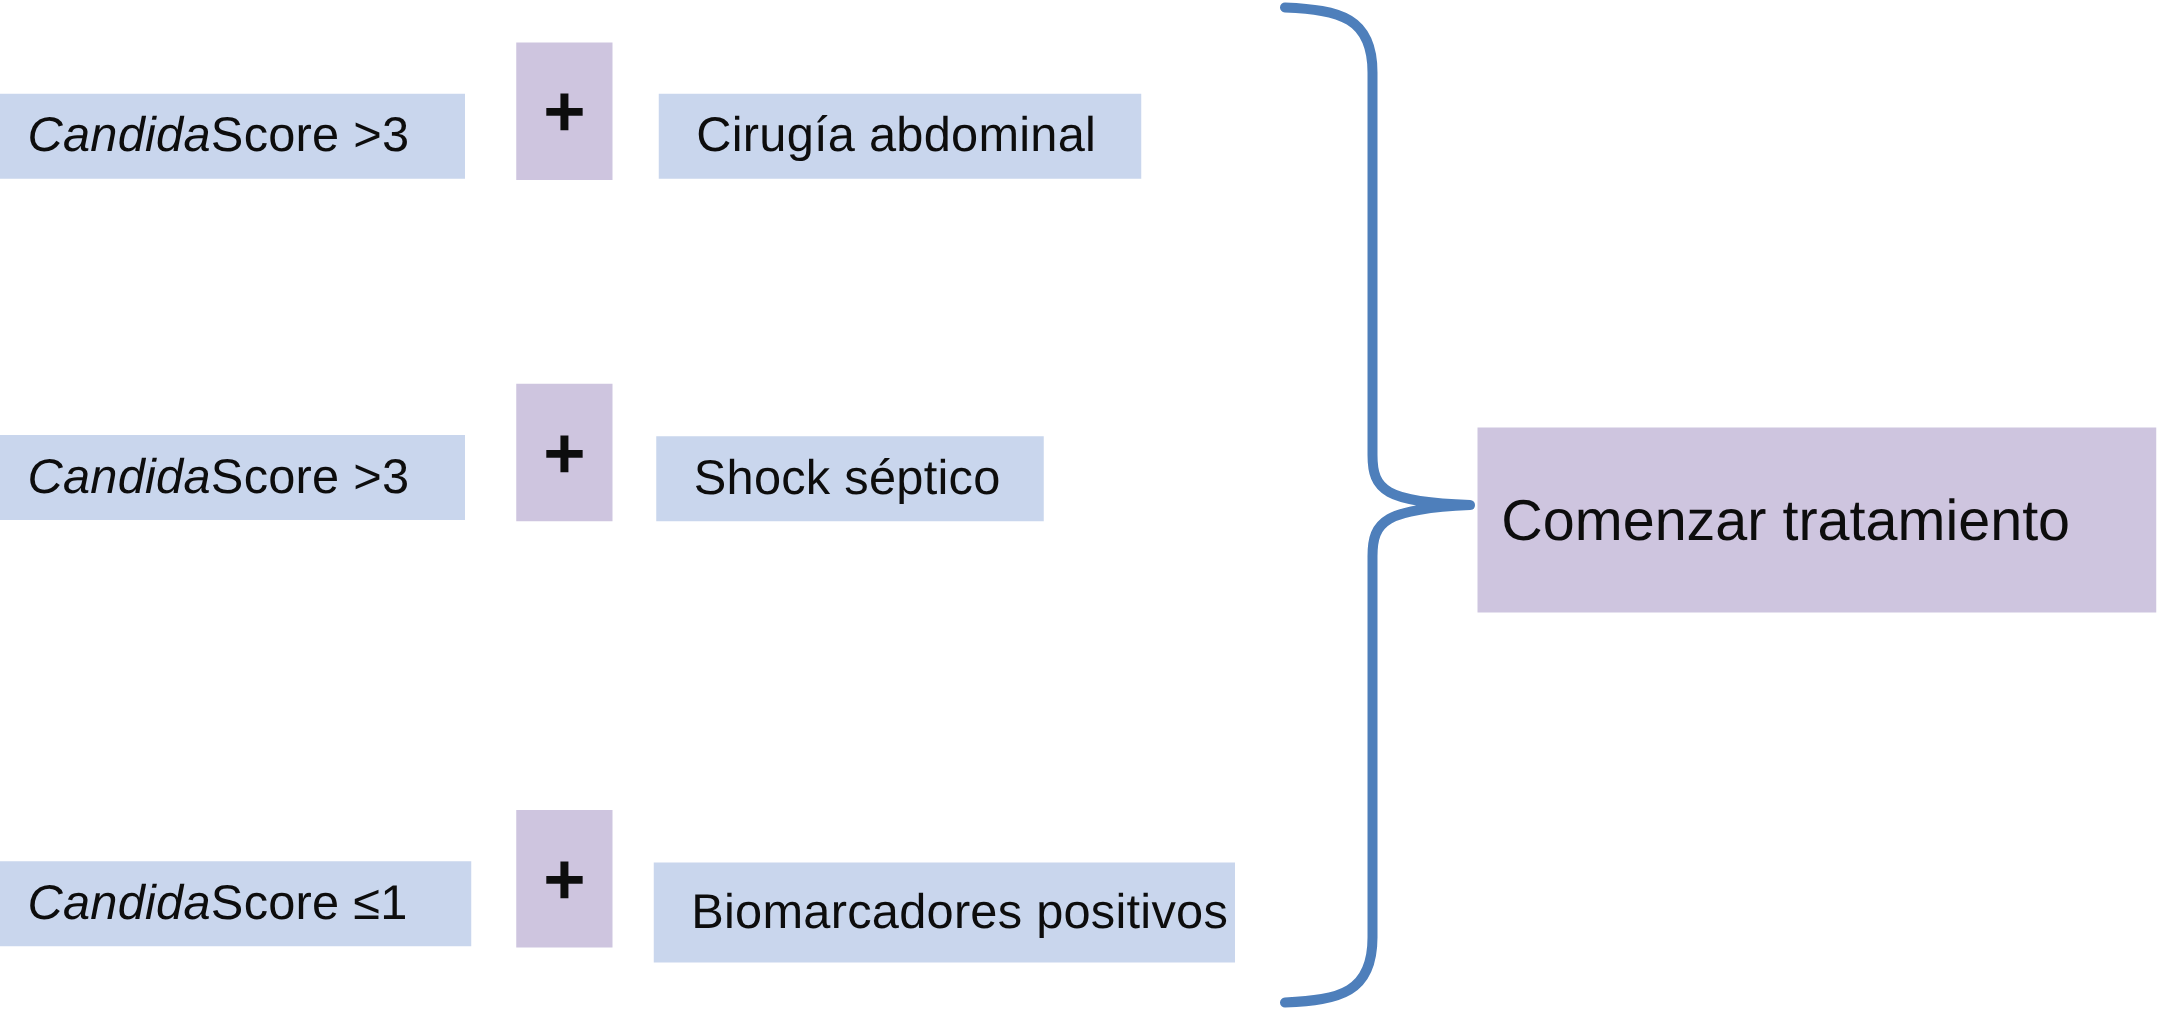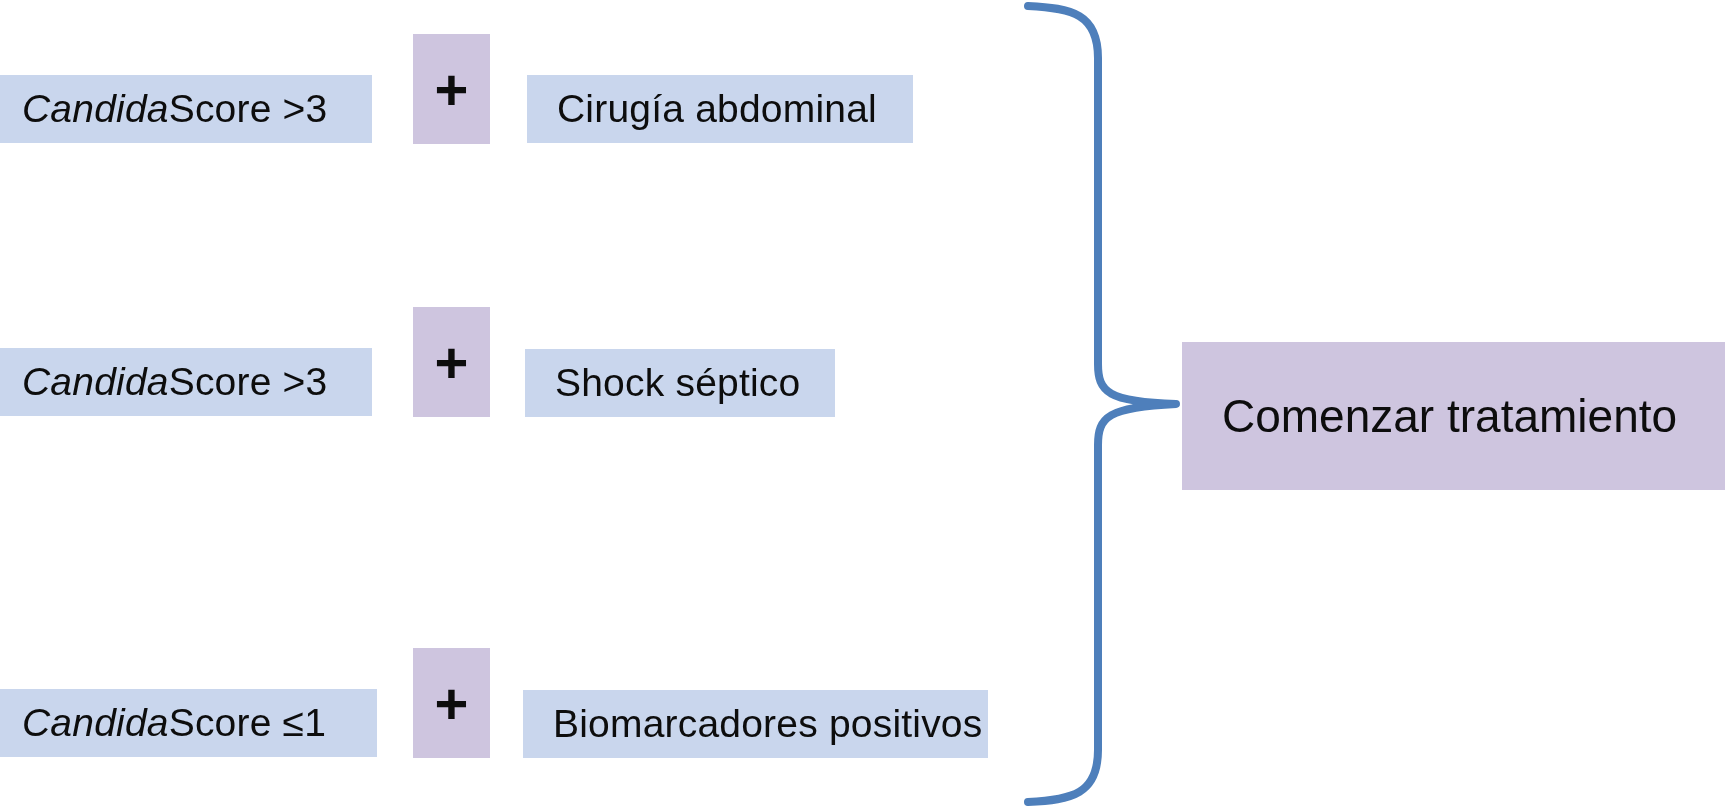--- a/index.html
+++ b/index.html
@@ -26,26 +26,26 @@
   .r1-score { left: 0px;    top: 75px;  width: 372px; height: 68px;  }
   .r1-plus  { left: 413px;  top: 34px;  width: 77px;  height: 110px; }
   .r1-cond  { left: 527px;  top: 75px;  width: 386px; height: 68px;  }
 
   .r2-score { left: 0px;    top: 348px; width: 372px; height: 68px;  }
   .r2-plus  { left: 413px;  top: 307px; width: 77px;  height: 110px; }
   .r2-cond  { left: 525px;  top: 349px; width: 310px; height: 68px;  }
 
   .r3-score { left: 0px;    top: 689px; width: 377px; height: 68px;  }
   .r3-plus  { left: 413px;  top: 648px; width: 77px;  height: 110px; }
-  .r3-cond  { left: 523px;  top: 690px; width: 465px; height: 68px;  }
+  .r3-cond  { left: 523px;  top: 690px; width: 465px; height: 80px;  }
 
   .result-box {
     left: 1182px; top: 342px; width: 543px; height: 148px;
     font-size: 46px;
-    padding-left: 40px;
+    padding-left: 19px;
     line-height: 58px;
     flex-direction: column;
     align-items: flex-start;
     justify-content: center;
   }
 
   .brace-svg {
     position: absolute;
     left: 1010px;
     top: 0px;

